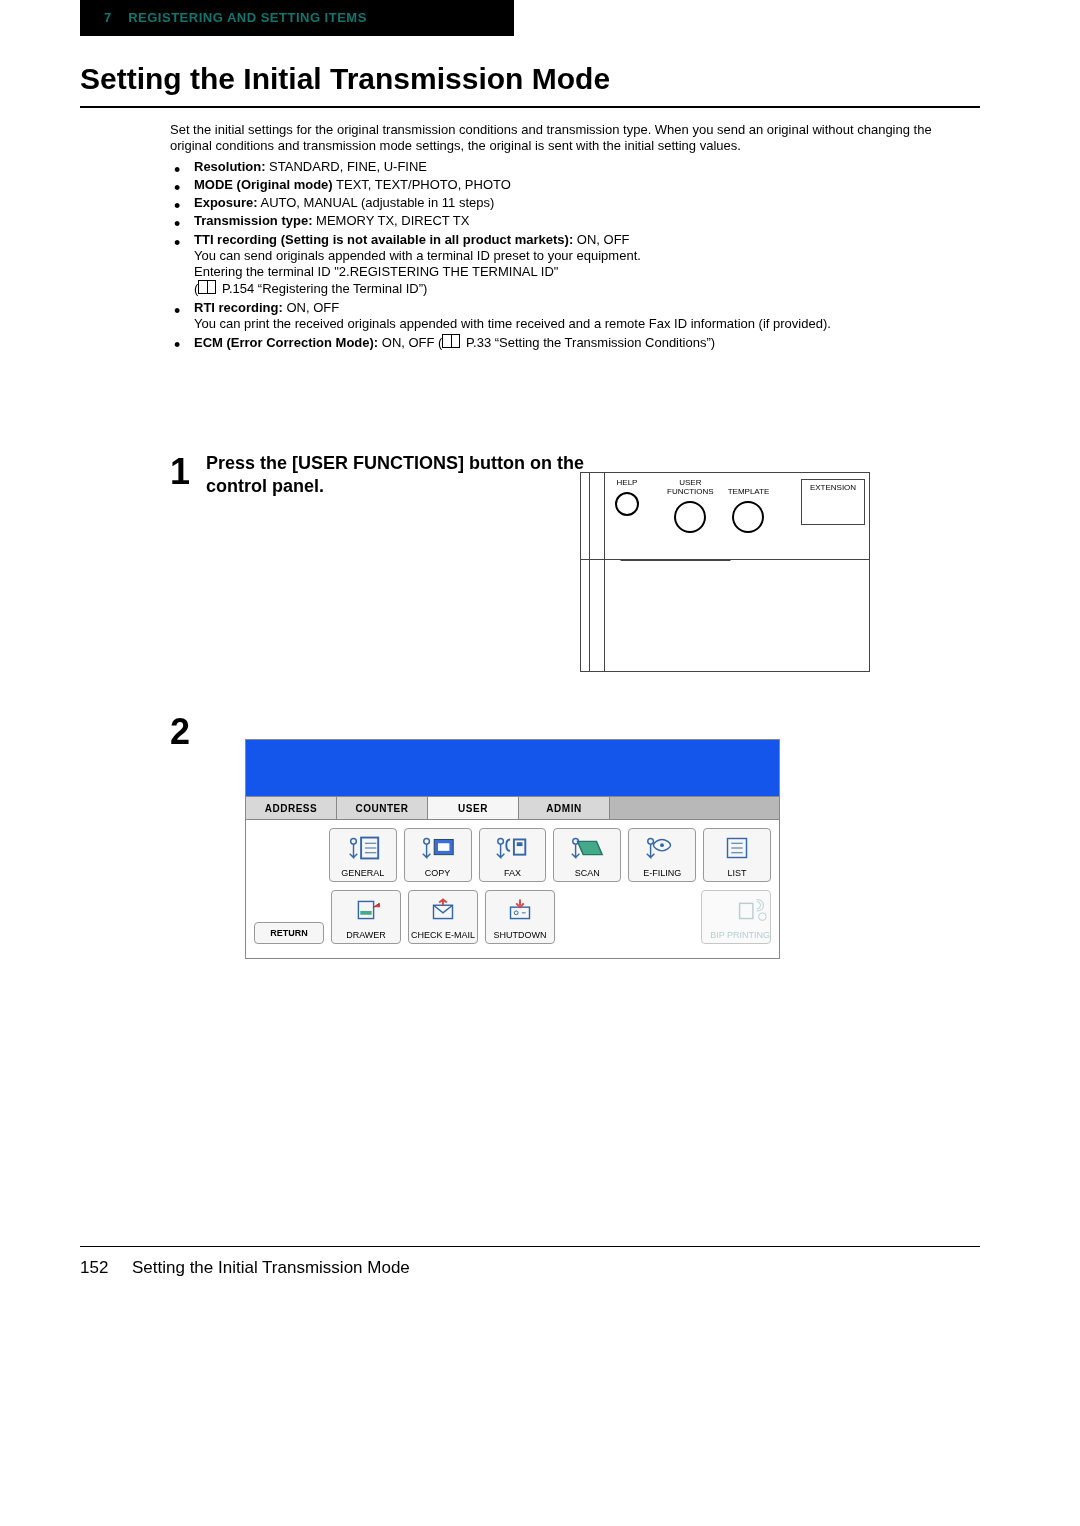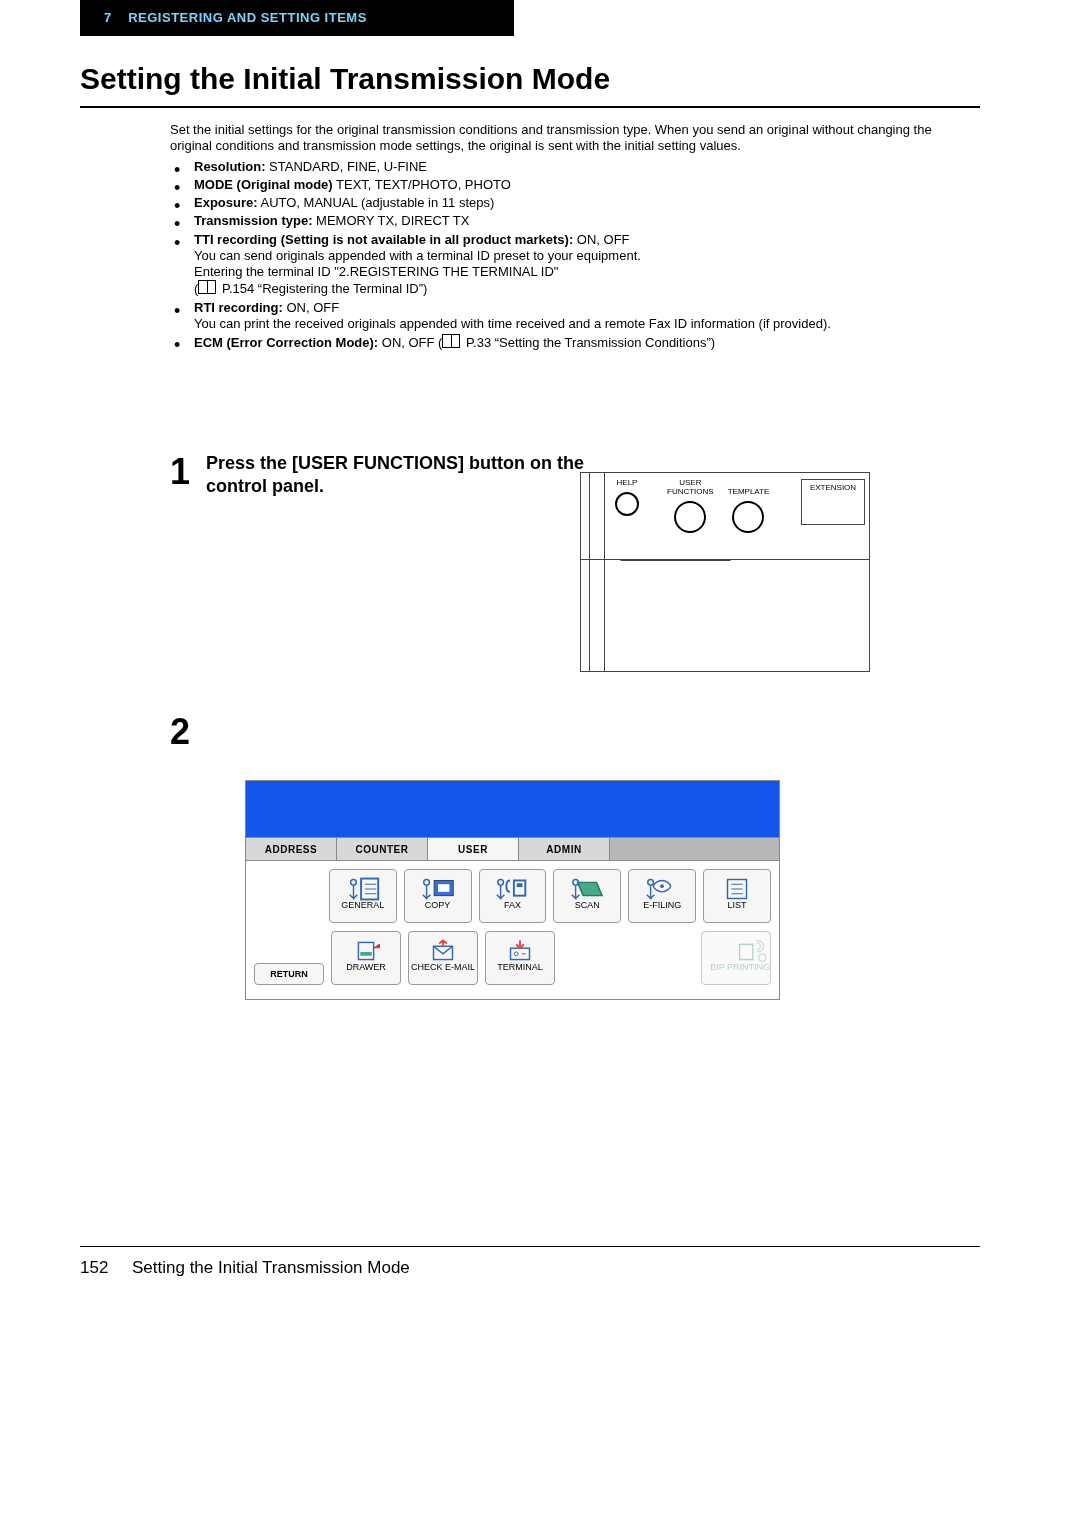--- a/index.html
+++ b/index.html
@@ -15,21 +15,21 @@
     box-sizing: border-box;
     padding: 0 80px;
   }
   .chapter-tab {
     position: absolute;
     left: 80px;
     top: 0;
     width: 410px;
     height: 36px;
     background: #000;
-    color: #7dd3fc;
+    color: #0f766e;
     font-size: 13px;
     font-weight: bold;
     line-height: 36px;
     padding-left: 24px;
     letter-spacing: 0.5px;
   }
   .section-title {
     position: absolute;
     left: 80px;
     top: 62px;
@@ -168,21 +168,21 @@
     left: 40px; top: 0;
     width: 110px; height: 110px;
     border-top: 1.5px solid #444;
     transform: skewX(-45deg);
     transform-origin: top left;
   }
   
   .screen-figure {
     position: absolute;
     left: 245px;
-    top: 780px;
+    top: 739px;
     width: 535px;
   }
   .screen-header {
     height: 56px;
     background: #1456ec;
     border: 1px solid #888;
     border-bottom: none;
   }
   .tabs-row {
     display: flex;
@@ -225,21 +225,21 @@
     width: 70px;
     height: 54px;
     border: 1px solid #999;
     border-radius: 4px;
     background: #f6f6f6;
     display: flex;
     flex-direction: column;
     align-items: center;
     justify-content: flex-end;
     font-size: 9px;
-    padding-bottom: 12px;
+    padding-bottom: 3px;
     box-sizing: border-box;
     position: relative;
   }
   .icon-btn .ic {
     position: absolute;
     top: 6px;
     width: 38px; height: 26px;
     display: flex;
     align-items: center;
     justify-content: center;
@@ -468,21 +468,21 @@
         </div>
         <div class="icon-btn">
           <div class="ic">
             <svg viewBox="0 0 40 26">
                 <rect x="10" y="10" width="20" height="12" fill="none" stroke="#36a" stroke-width="1.5"></rect>
                 <circle cx="16" cy="16" r="2" fill="none" stroke="#36a"></circle>
                 <line x1="22" y1="16" x2="26" y2="16" stroke="#36a"></line>
                 <path d="M20 2 v6 M16 6 l4 4 l4 -4" fill="none" stroke="#d44" stroke-width="2"></path>
               </svg>
           </div>
-          <span>TERMINAL</span>
+          <span>SHUTDOWN</span>
         </div>
         <div class="spacer"></div>
         <div class="icon-btn" style="opacity:0.55;align-items:flex-end;">
           <div class="ic">
             <svg viewBox="0 0 40 26">
                 <rect x="8" y="6" width="14" height="16" fill="none" stroke="#7aa" stroke-width="1.5"></rect>
                 <path d="M26 4 q4 0 4 4 q0 4 -4 4" fill="none" stroke="#7aa"></path>
                 <path d="M26 2 q7 0 7 6 q0 6 -7 6" fill="none" stroke="#7aa"></path>
                 <circle cx="32" cy="20" r="4" fill="none" stroke="#7aa"></circle>
               </svg>

